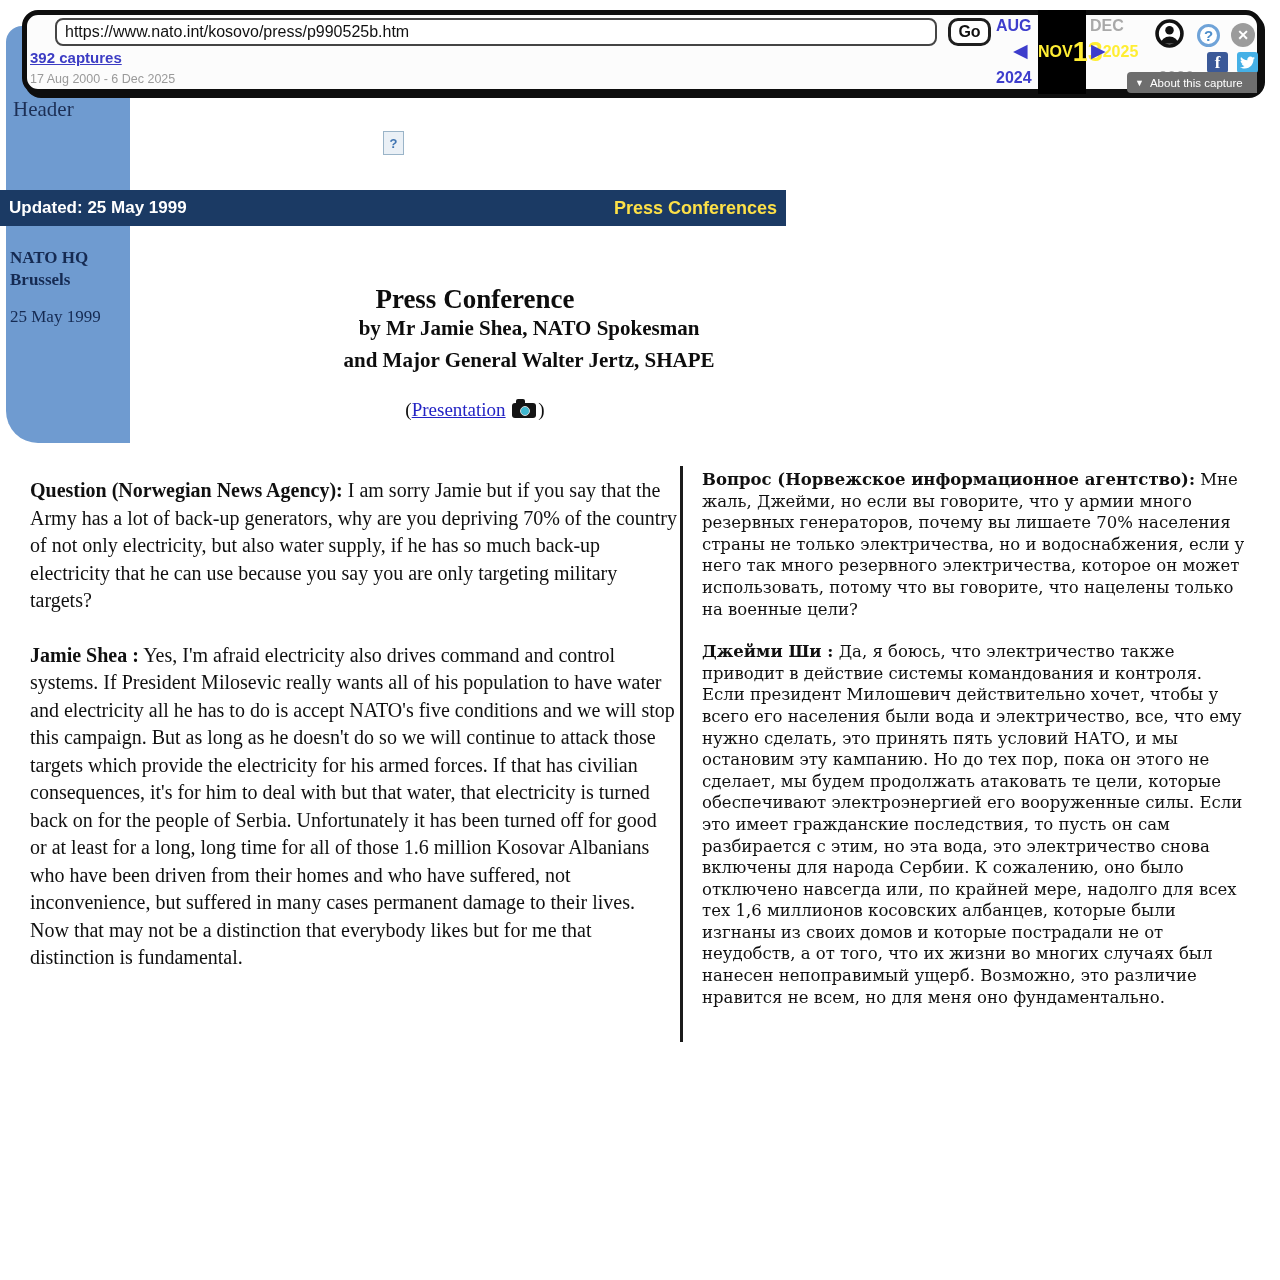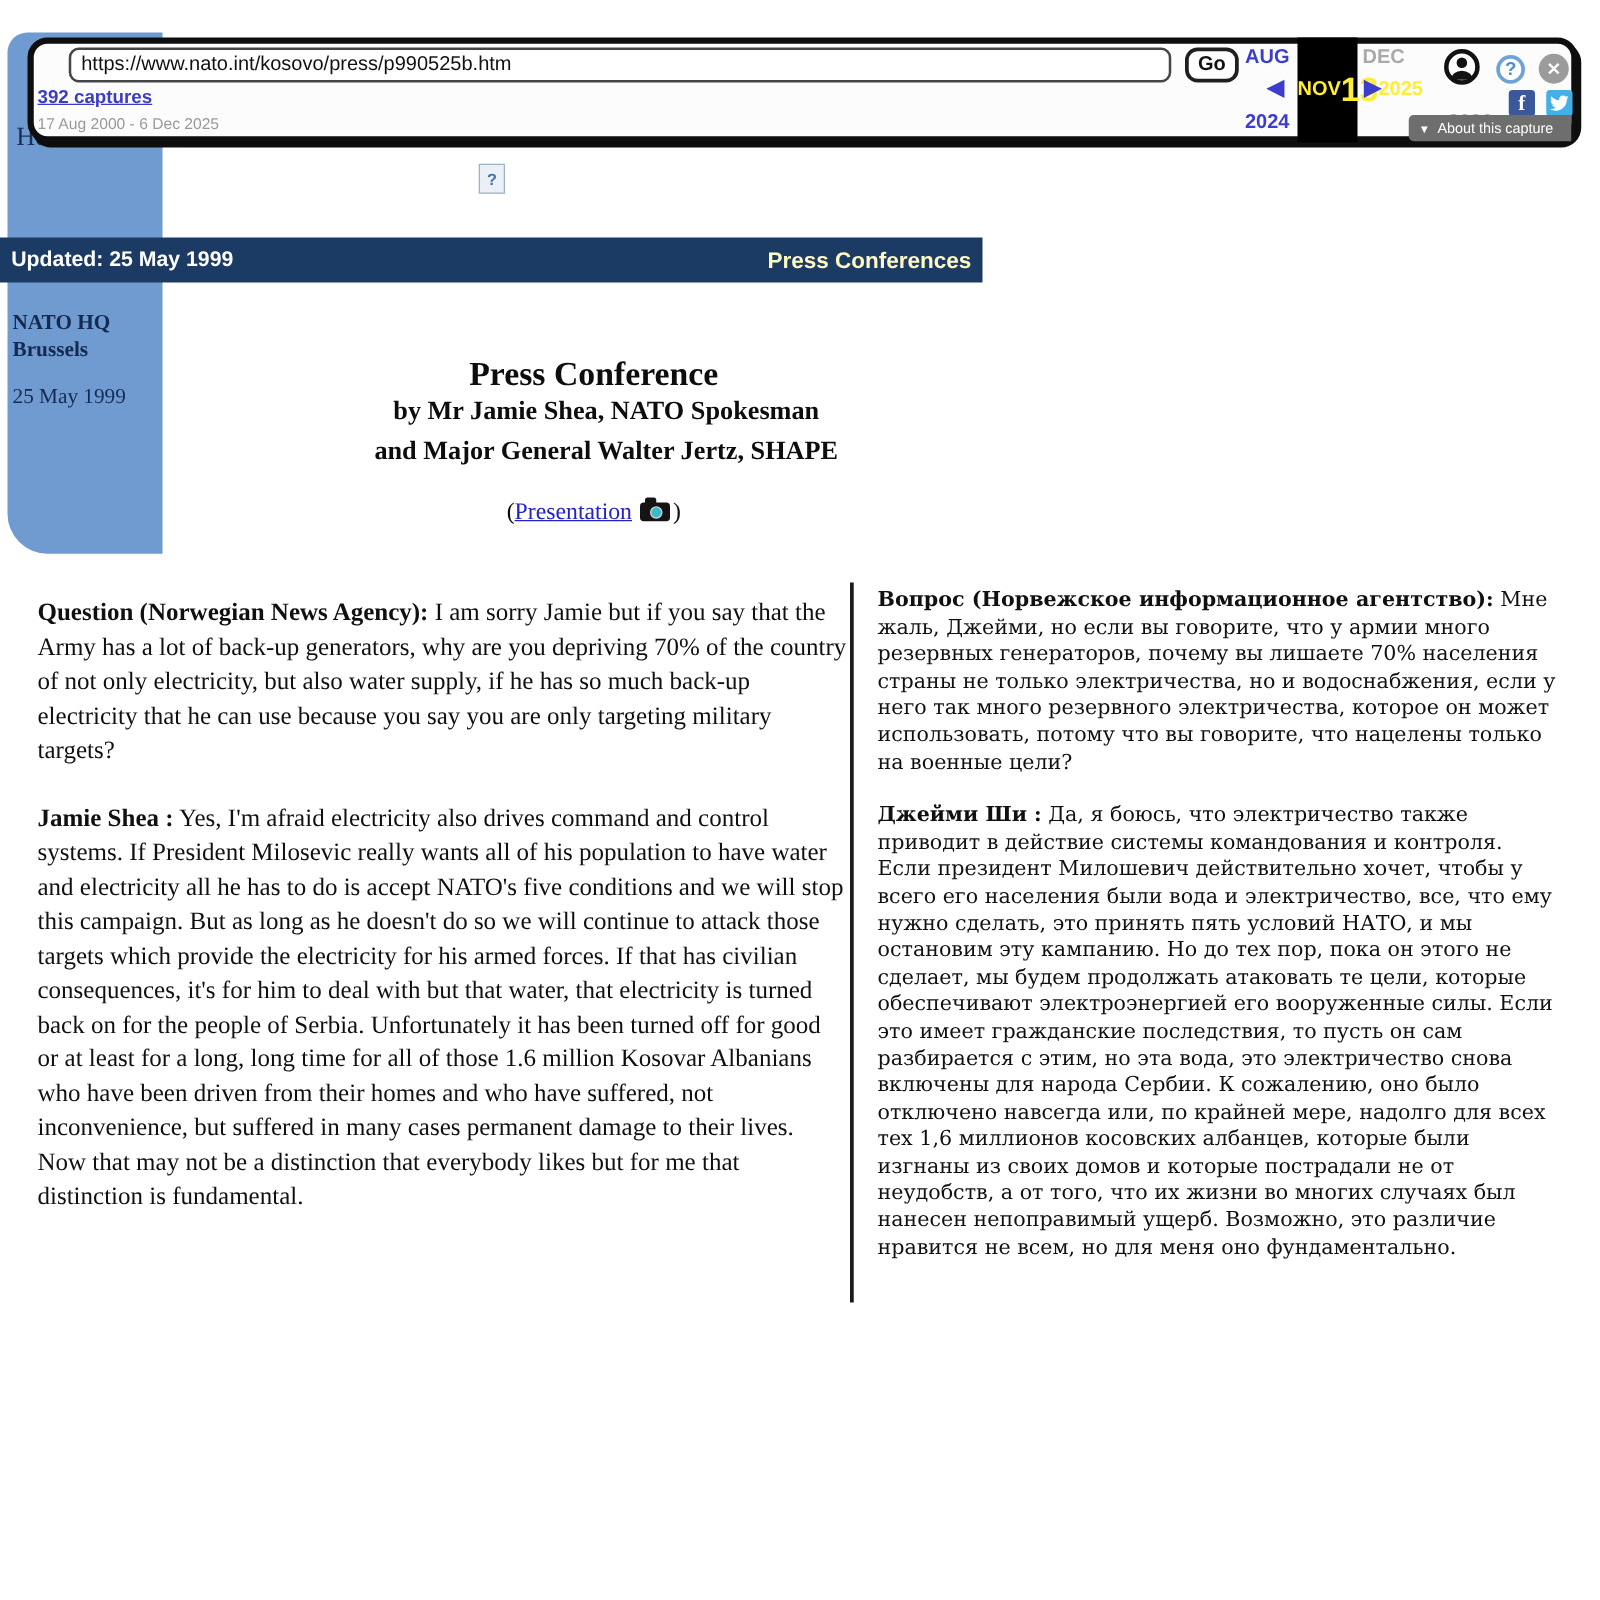--- a/index.html
+++ b/index.html
@@ -12,30 +12,30 @@
                  border-radius:16px 0 0 32px;z-index:1;}
   .header-label{left:13px;top:97px;font-family:"Liberation Serif",serif;
                 font-size:21px;color:#1c2f55;z-index:2;}
   .broken-img{left:383px;top:131px;width:19px;height:22px;border:1px solid #9ab4c8;
               background:#eaf0f6;color:#3f74b1;font-size:13px;font-weight:bold;
               display:flex;align-items:center;justify-content:center;z-index:2;}
   .navy-bar{left:0;top:190px;width:786px;height:36px;background:#1b3a64;z-index:3;}
   .navy-bar .updated{position:absolute;left:9px;top:0;height:36px;display:flex;align-items:center;
                      color:#fff;font-weight:bold;font-size:17px;}
   .navy-bar .section{position:absolute;right:9px;top:0;height:36px;display:flex;align-items:center;
-                     color:#fef9c3;font-weight:bold;font-size:18px;}
+                     color:#fde047;font-weight:bold;font-size:18px;}
   .nato-hq{left:10px;top:247px;font-family:"Liberation Serif",serif;font-weight:bold;
            font-size:17px;line-height:22px;color:#152a52;z-index:2;white-space:pre-line;}
   .sidebar-date{left:10px;top:307px;font-family:"Liberation Serif",serif;font-weight:normal;
                 font-size:17px;color:#152a52;z-index:2;}
   .page-title{left:130px;top:248px;width:690px;text-align:center;
               font-family:"Liberation Serif",serif;font-weight:bold;font-size:27px;color:#0d0d0d;margin-top:36px;}
   .byline{left:130px;top:312px;width:710px;text-align:center;
           font-family:"Liberation Serif",serif;font-weight:bold;font-size:21px;
-          line-height:32px;color:#0d0d0d;}
+          line-height:32px;color:#0d0d0d;padding-left:44px;}
   .presentation-line{left:130px;top:399px;width:690px;text-align:center;
                      font-family:"Liberation Serif",serif;font-size:19px;color:#0d0d0d;}
   .presentation-line a{color:#2323c4;text-decoration:underline;}
   .camera{position:relative;display:inline-block;width:24px;height:15px;background:#141414;
           border-radius:3px;vertical-align:-2px;margin:0 2px;}
   .camera::before{content:'';position:absolute;top:-4px;left:4px;width:9px;height:5px;
                   background:#141414;border-radius:2px 2px 0 0;}
   .camera::after{content:'';position:absolute;top:2.5px;left:8px;width:8px;height:8px;
                  background:#3fb7cf;border:1px solid #d8d8d8;border-radius:50%;}
 
@@ -46,21 +46,21 @@
   .col-divider{left:680px;top:466px;width:3px;height:576px;background:#1b1b1b;}
   .russian-col{left:702px;top:469px;width:543px;font-family:"DejaVu Serif",serif;
                font-size:16.5px;line-height:21.6px;color:#101010;}
   .russian-col p{margin:0;}
   .russian-col p+p{margin-top:21px;}
   .lead{font-weight:bold;}
 
   
   .wb-frame{left:22px;top:10px;width:1240px;height:84px;background:#fcfcfc;
             border:5px solid #0e0e0e;border-radius:16px;box-shadow:3px 4px 0 #0e0e0e;
-            z-index:20;box-sizing:border-box;margin-top:20px;}
+            z-index:20;box-sizing:border-box;}
   .wb-frame *{box-sizing:border-box;}
   .wb-url{position:absolute;left:28px;top:3px;width:882px;height:28px;border:2px solid #454545;
           border-radius:8px;font-family:"Liberation Sans",sans-serif;font-size:16px;
           padding:0 8px;color:#111;background:#fff;}
   .wb-go{position:absolute;left:921px;top:3px;width:43px;height:28px;border:3px solid #1f1f1f;
          border-radius:10px;background:#fff;font-weight:bold;font-size:16px;color:#111;
          font-family:"Liberation Sans",sans-serif;padding:0;}
   .wb-captures{position:absolute;left:3px;top:34px;font-size:15px;font-weight:bold;
                color:#3c3cc4;text-decoration:underline;}
   .wb-range{position:absolute;left:3px;top:57px;font-size:12.5px;color:#9a9a9a;}

